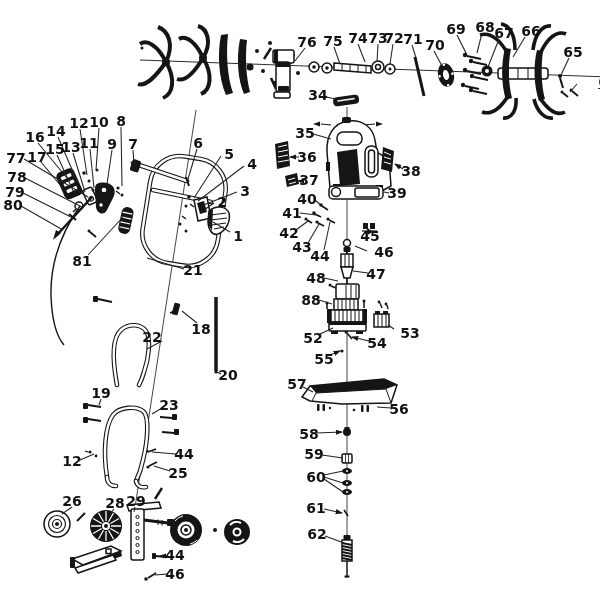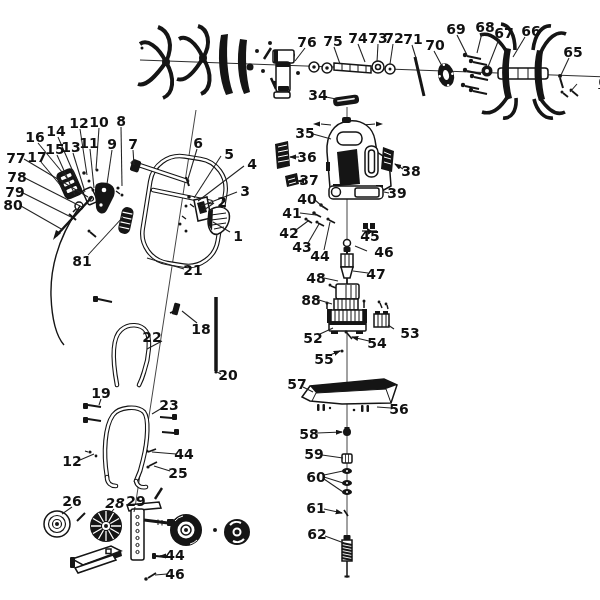--- a/index.html
+++ b/index.html
@@ -551,21 +551,21 @@
       <div class="part-label" style="left: 37px; top: 157px;">17</div>
       <div class="part-label" style="left: 201px; top: 329px;">18</div>
       <div class="part-label" style="left: 101px; top: 393px;">19</div>
       <div class="part-label" style="left: 228px; top: 375px;">20</div>
       <div class="part-label" style="left: 193px; top: 270px;">21</div>
       <div class="part-label" style="left: 152px; top: 337px;">22</div>
       <div class="part-label" style="left: 169px; top: 405px;">23</div>
       <div class="part-label" style="left: 184px; top: 454px;">44</div>
       <div class="part-label" style="left: 178px; top: 473px;">25</div>
       <div class="part-label" style="left: 72px; top: 501px;">26</div>
-      <div class="part-label" style="left: 115px; top: 503px; font-style: italic;">28</div>
+      <div class="part-label" style="left: 115px; top: 503px;">28</div>
       <div class="part-label" style="left: 136px; top: 501px;">29</div>
       <div class="part-label" style="left: 175px; top: 555px;">44</div>
       <div class="part-label" style="left: 175px; top: 574px;">46</div>
       <div class="part-label" style="left: 318px; top: 95px;">34</div>
       <div class="part-label" style="left: 305px; top: 133px;">35</div>
       <div class="part-label" style="left: 307px; top: 157px;">36</div>
       <div class="part-label" style="left: 309px; top: 180px;">37</div>
       <div class="part-label" style="left: 411px; top: 171px;">38</div>
       <div class="part-label" style="left: 397px; top: 193px;">39</div>
       <div class="part-label" style="left: 307px; top: 199px;">40</div>

